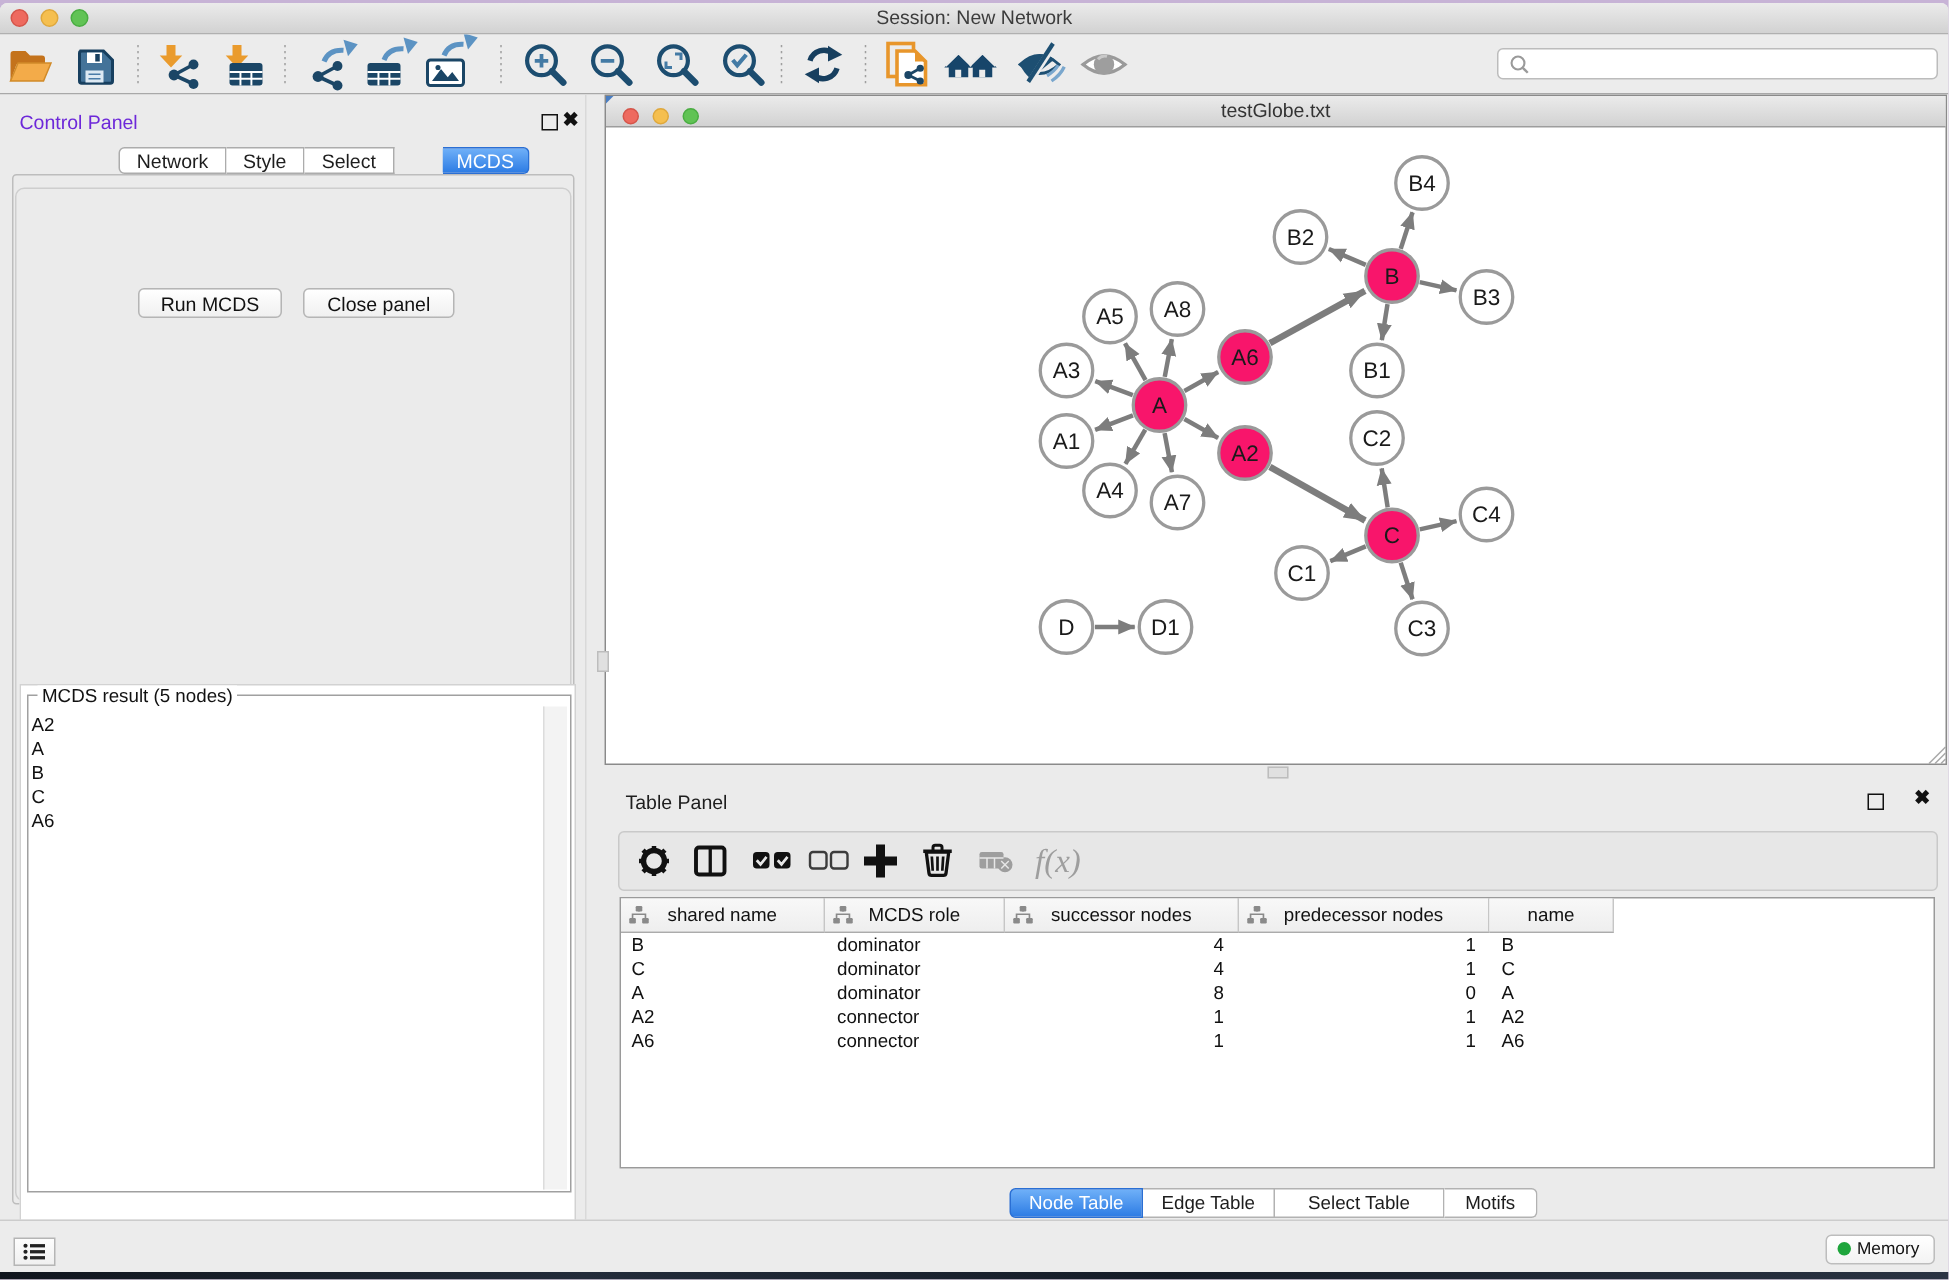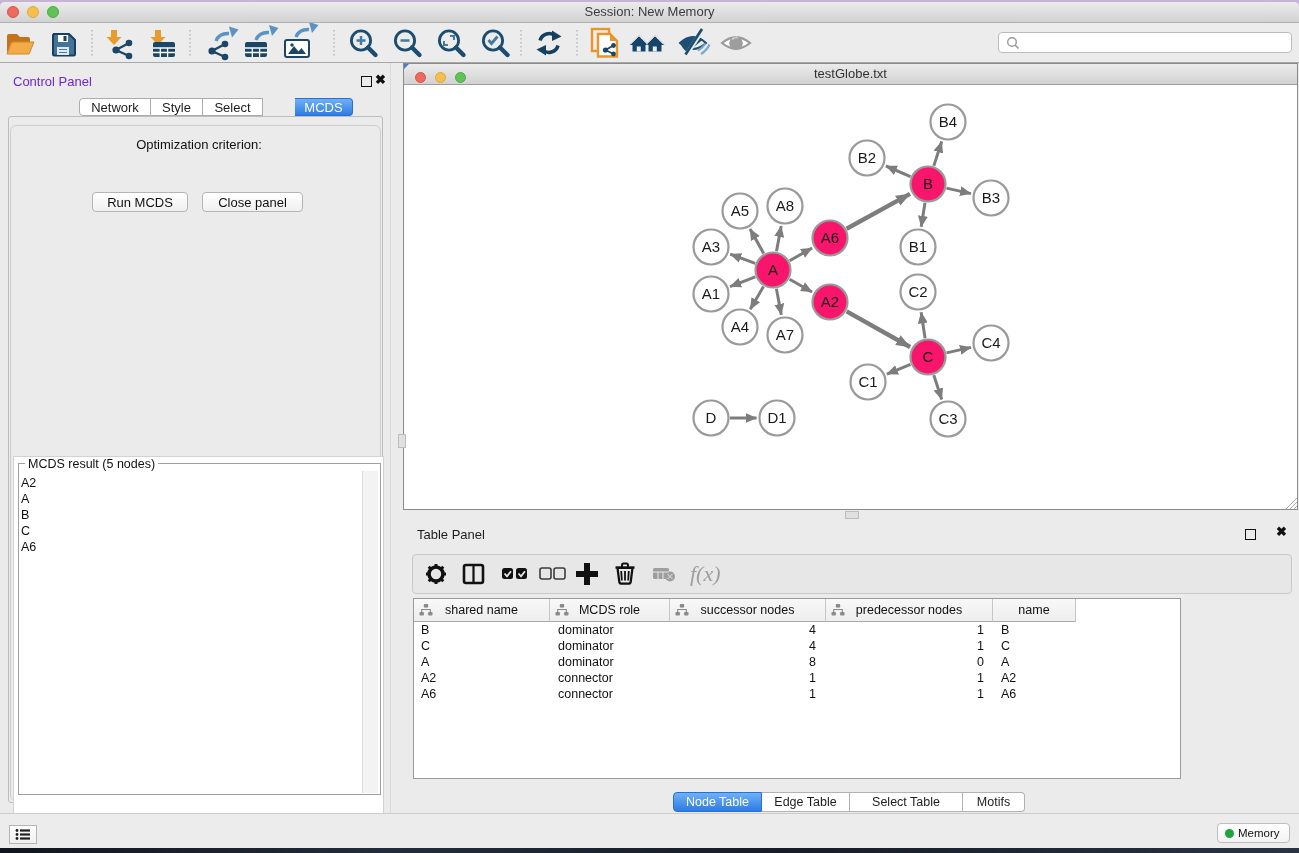--- a/index.html
+++ b/index.html
@@ -34,40 +34,40 @@
 #mcds-list{left:7px;top:18px;font-size:12.5px;color:#111;line-height:16px;}
 #mcds-scroll{right:5px;top:14px;width:15px;height:322px;background:#f3f3f3;border-left:1px solid #dcdcdc;}
 
 #netwin{left:403px;top:0px;width:895px;height:447px;background:#fff;border:1px solid #8a8a8a;box-sizing:border-box;}
 #nw-title{left:0;top:0;width:100%;height:21px;background:linear-gradient(#ebebeb,#d2d2d2);border-bottom:1px solid #9d9d9d;box-sizing:border-box;}
 .tl2{width:9px;height:9px;border-radius:50%;top:7.5px;}
 #nw-name{width:100%;text-align:center;font-size:13px;color:#333;line-height:20px;}
 
 #tp-title{left:417px;top:464px;font-size:13px;color:#1d1d1d;}
 #tp-toolbar{left:412px;top:491px;width:880px;height:40px;background:#e7e7e7;border:1px solid #c9c9c9;border-radius:4px;box-sizing:border-box;}
-#tbl{left:413px;top:535px;width:768px;height:181px;background:#fff;border:1px solid #9a9a9a;box-sizing:border-box;padding-left:20px;}
+#tbl{left:413px;top:535px;width:877px;height:181px;background:#fff;border:1px solid #9a9a9a;box-sizing:border-box;padding-left:20px;}
 .hcell{top:0;height:23px;background:linear-gradient(#f8f8f8,#eeeeee);border-right:1px solid #c6c6c6;border-bottom:1px solid #ababab;box-sizing:border-box;font-size:12.5px;color:#111;text-align:center;line-height:22px;}
 .row{height:16px;font-size:12.5px;color:#111;line-height:16px;}
 .cell{position:absolute;}
 .tabs2 .tab2{top:0;height:20px;background:#fff;border:1px solid #b2b2b2;border-left:none;box-sizing:border-box;
  font-size:12.5px;line-height:19px;text-align:center;color:#1d1d1d;}
 #statusbar{left:0;top:811px;width:1299px;height:35px;border-top:1px solid #cccccc;background:#ececec;}
 #memorybtn{left:1217px;top:9px;width:73px;height:20px;background:linear-gradient(#ffffff,#f3f3f3);border:1px solid #bdbdbd;border-radius:4px;box-sizing:border-box;font-size:11.5px;line-height:18px;color:#111;}
 #listbtn{left:9px;top:11px;width:28px;height:19px;background:linear-gradient(#fdfdfd,#f0f0f0);border:1px solid #b5b5b5;box-sizing:border-box;}
 #wallpaper{left:0;top:848px;width:1299px;height:5px;background:linear-gradient(90deg,#10151d,#232c3a 30%,#151c27 60%,#2a3342);}
 svg{display:block;}
 </style>
 </head>
 <body>
 <div id="appwin" class="abs">
 <div id="titlebar" class="abs">
 <div class="tl abs" style="left:7px;background:#ee6a5f;border:1px solid #d5554a;box-sizing:border-box;"></div>
 <div class="tl abs" style="left:27px;background:#f5bf4f;border:1px solid #dfa83c;box-sizing:border-box;"></div>
 <div class="tl abs" style="left:47px;background:#61c355;border:1px solid #4aad42;box-sizing:border-box;"></div>
-<div id="title" class="abs">Session: New Memory</div>
+<div id="title" class="abs">Session: New Network</div>
 </div>
 <div id="toolbar" class="abs">
 <svg class="abs" style="left:0;top:0" width="1299" height="39" viewBox="0 0 1299 39">
 <g fill="none">
 
 <g stroke="#9f9f9f" stroke-width="1" stroke-dasharray="1.5,2.5">
 <line x1="92" y1="7" x2="92" y2="33"></line>
             <line x1="190" y1="7" x2="190" y2="33"></line>
 <line x1="334" y1="7" x2="334" y2="33"></line>
             <line x1="521" y1="7" x2="521" y2="33"></line>
@@ -200,21 +200,20 @@
 <div class="abs" style="left:390px;top:0;width:1px;height:750px;background:#d9d9d9;"></div>
 <div id="cp-title" class="abs">Control Panel</div>
 <div class="abs" style="left:361px;top:13px;width:9px;height:9px;border:1.5px solid #111;"></div>
 <div class="abs" style="left:375px;top:9px;font-size:13px;font-weight:bold;color:#111;">✖</div>
 <div class="tab abs" style="left:79px;width:72px;border-left:1px solid #acacac;border-radius:4px 0 0 4px;">Network</div>
 <div class="tab abs" style="left:151px;width:52px;">Style</div>
 <div class="tab abs" style="left:203px;width:60px;">Select</div>
 <div class="tab tabsel abs" style="left:263px;width:58px;border-radius:0 4px 4px 0;margin-left:32px;">MCDS</div>
 <div id="cp-outer" class="abs"></div>
 <div id="cp-inner" class="abs"></div>
-<div id="opt-label" class="abs">Optimization criterion:</div>
 <div class="btn abs" style="left:92px;width:96px;">Run MCDS</div>
 <div class="btn abs" style="left:202px;width:101px;">Close panel</div>
 <div id="mcds-box" class="abs">
 <div id="fieldset" class="abs">
           <div id="legend" class="abs">MCDS result (5 nodes)</div>
         </div>
 <div id="mcds-list" class="abs">A2<br>A<br>B<br>C<br>A6</div>
 <div id="mcds-scroll" class="abs"></div>
 </div>
 <div id="netwin" class="abs">

